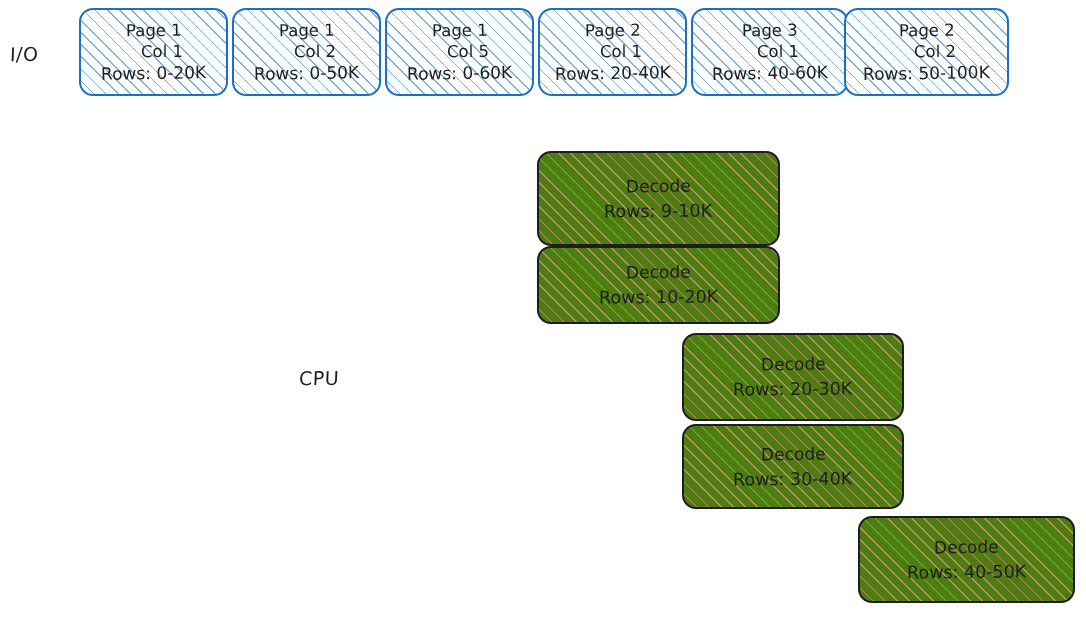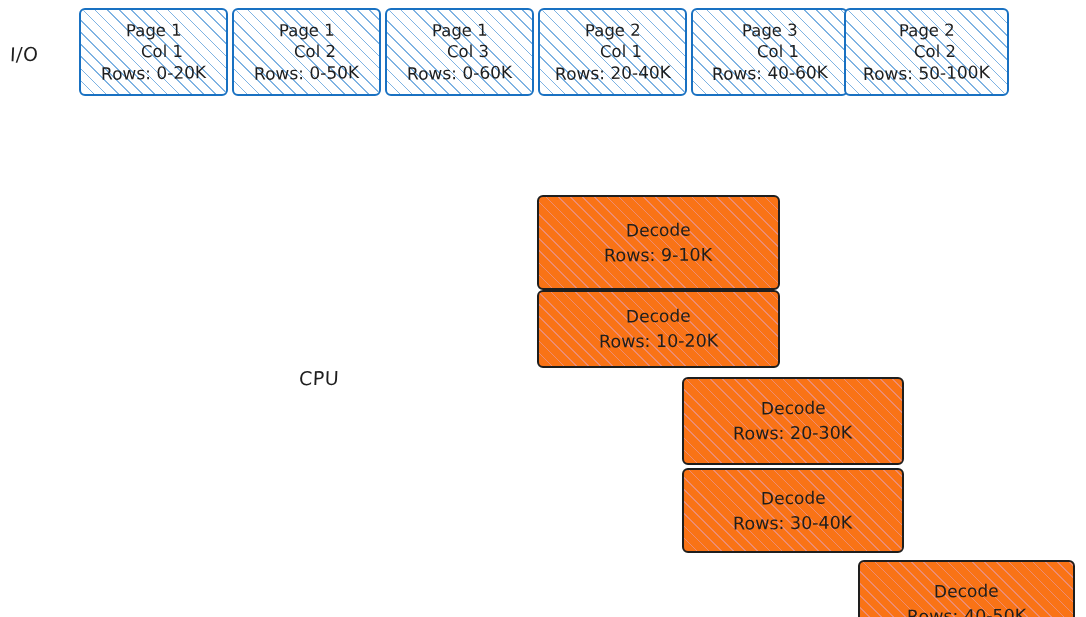--- a/index.html
+++ b/index.html
@@ -34,21 +34,21 @@
   }
 
   
   .box {
     position: absolute;
     box-sizing: border-box;
     display: flex;
     flex-direction: column;
     align-items: center;
     justify-content: center;
-    border-radius: 6px;
+    border-radius: 14px;
     overflow: hidden;
   }
   .box .hatch {
     position: absolute;
     left: 0; top: 0; right: 0; bottom: 0;
     pointer-events: none;
   }
   .box .txt {
     position: relative;
     z-index: 2;
@@ -72,22 +72,21 @@
       rgba(255,255,255,0) 8.6px
     );
   }
   .io-box .line1 { font-size: 16.5px; line-height: 21px; transform: rotate(-0.7deg); }
   .io-box .line2 { font-size: 16.5px; line-height: 21px; transform: rotate(-0.4deg); margin-left: 16px; }
   .io-box .line3 { font-size: 17px;   line-height: 23px; transform: rotate(-0.9deg); }
 
   
   .cpu-box {
     border: 2.6px solid #1e1e1e;
-    background: #f97316;
-    margin-top: 44px;
+    background: #4d7c0f;
   }
   .cpu-box .hatch {
     background-image: repeating-linear-gradient(
       45deg,
       rgba(232,150,150,0.72) 0px,
       rgba(232,150,150,0.72) 1.1px,
       rgba(255,255,255,0) 1.1px,
       rgba(255,255,255,0) 8.6px
     );
   }
@@ -113,21 +112,21 @@
   <div class="box io-box" style="left:232px; top:8px; width:149px; height:88px;">
     <span class="hatch"></span>
     <span class="txt line1">Page 1</span>
     <span class="txt line2">Col 2</span>
     <span class="txt line3">Rows: 0-50K</span>
   </div>
 
   <div class="box io-box" style="left:385px; top:8px; width:149px; height:88px;">
     <span class="hatch"></span>
     <span class="txt line1">Page 1</span>
-    <span class="txt line2">Col 3</span>
+    <span class="txt line2">Col 5</span>
     <span class="txt line3">Rows: 0-60K</span>
   </div>
 
   <div class="box io-box" style="left:538px; top:8px; width:149px; height:88px;">
     <span class="hatch"></span>
     <span class="txt line1">Page 2</span>
     <span class="txt line2">Col 1</span>
     <span class="txt line3">Rows: 20-40K</span>
   </div>
 

